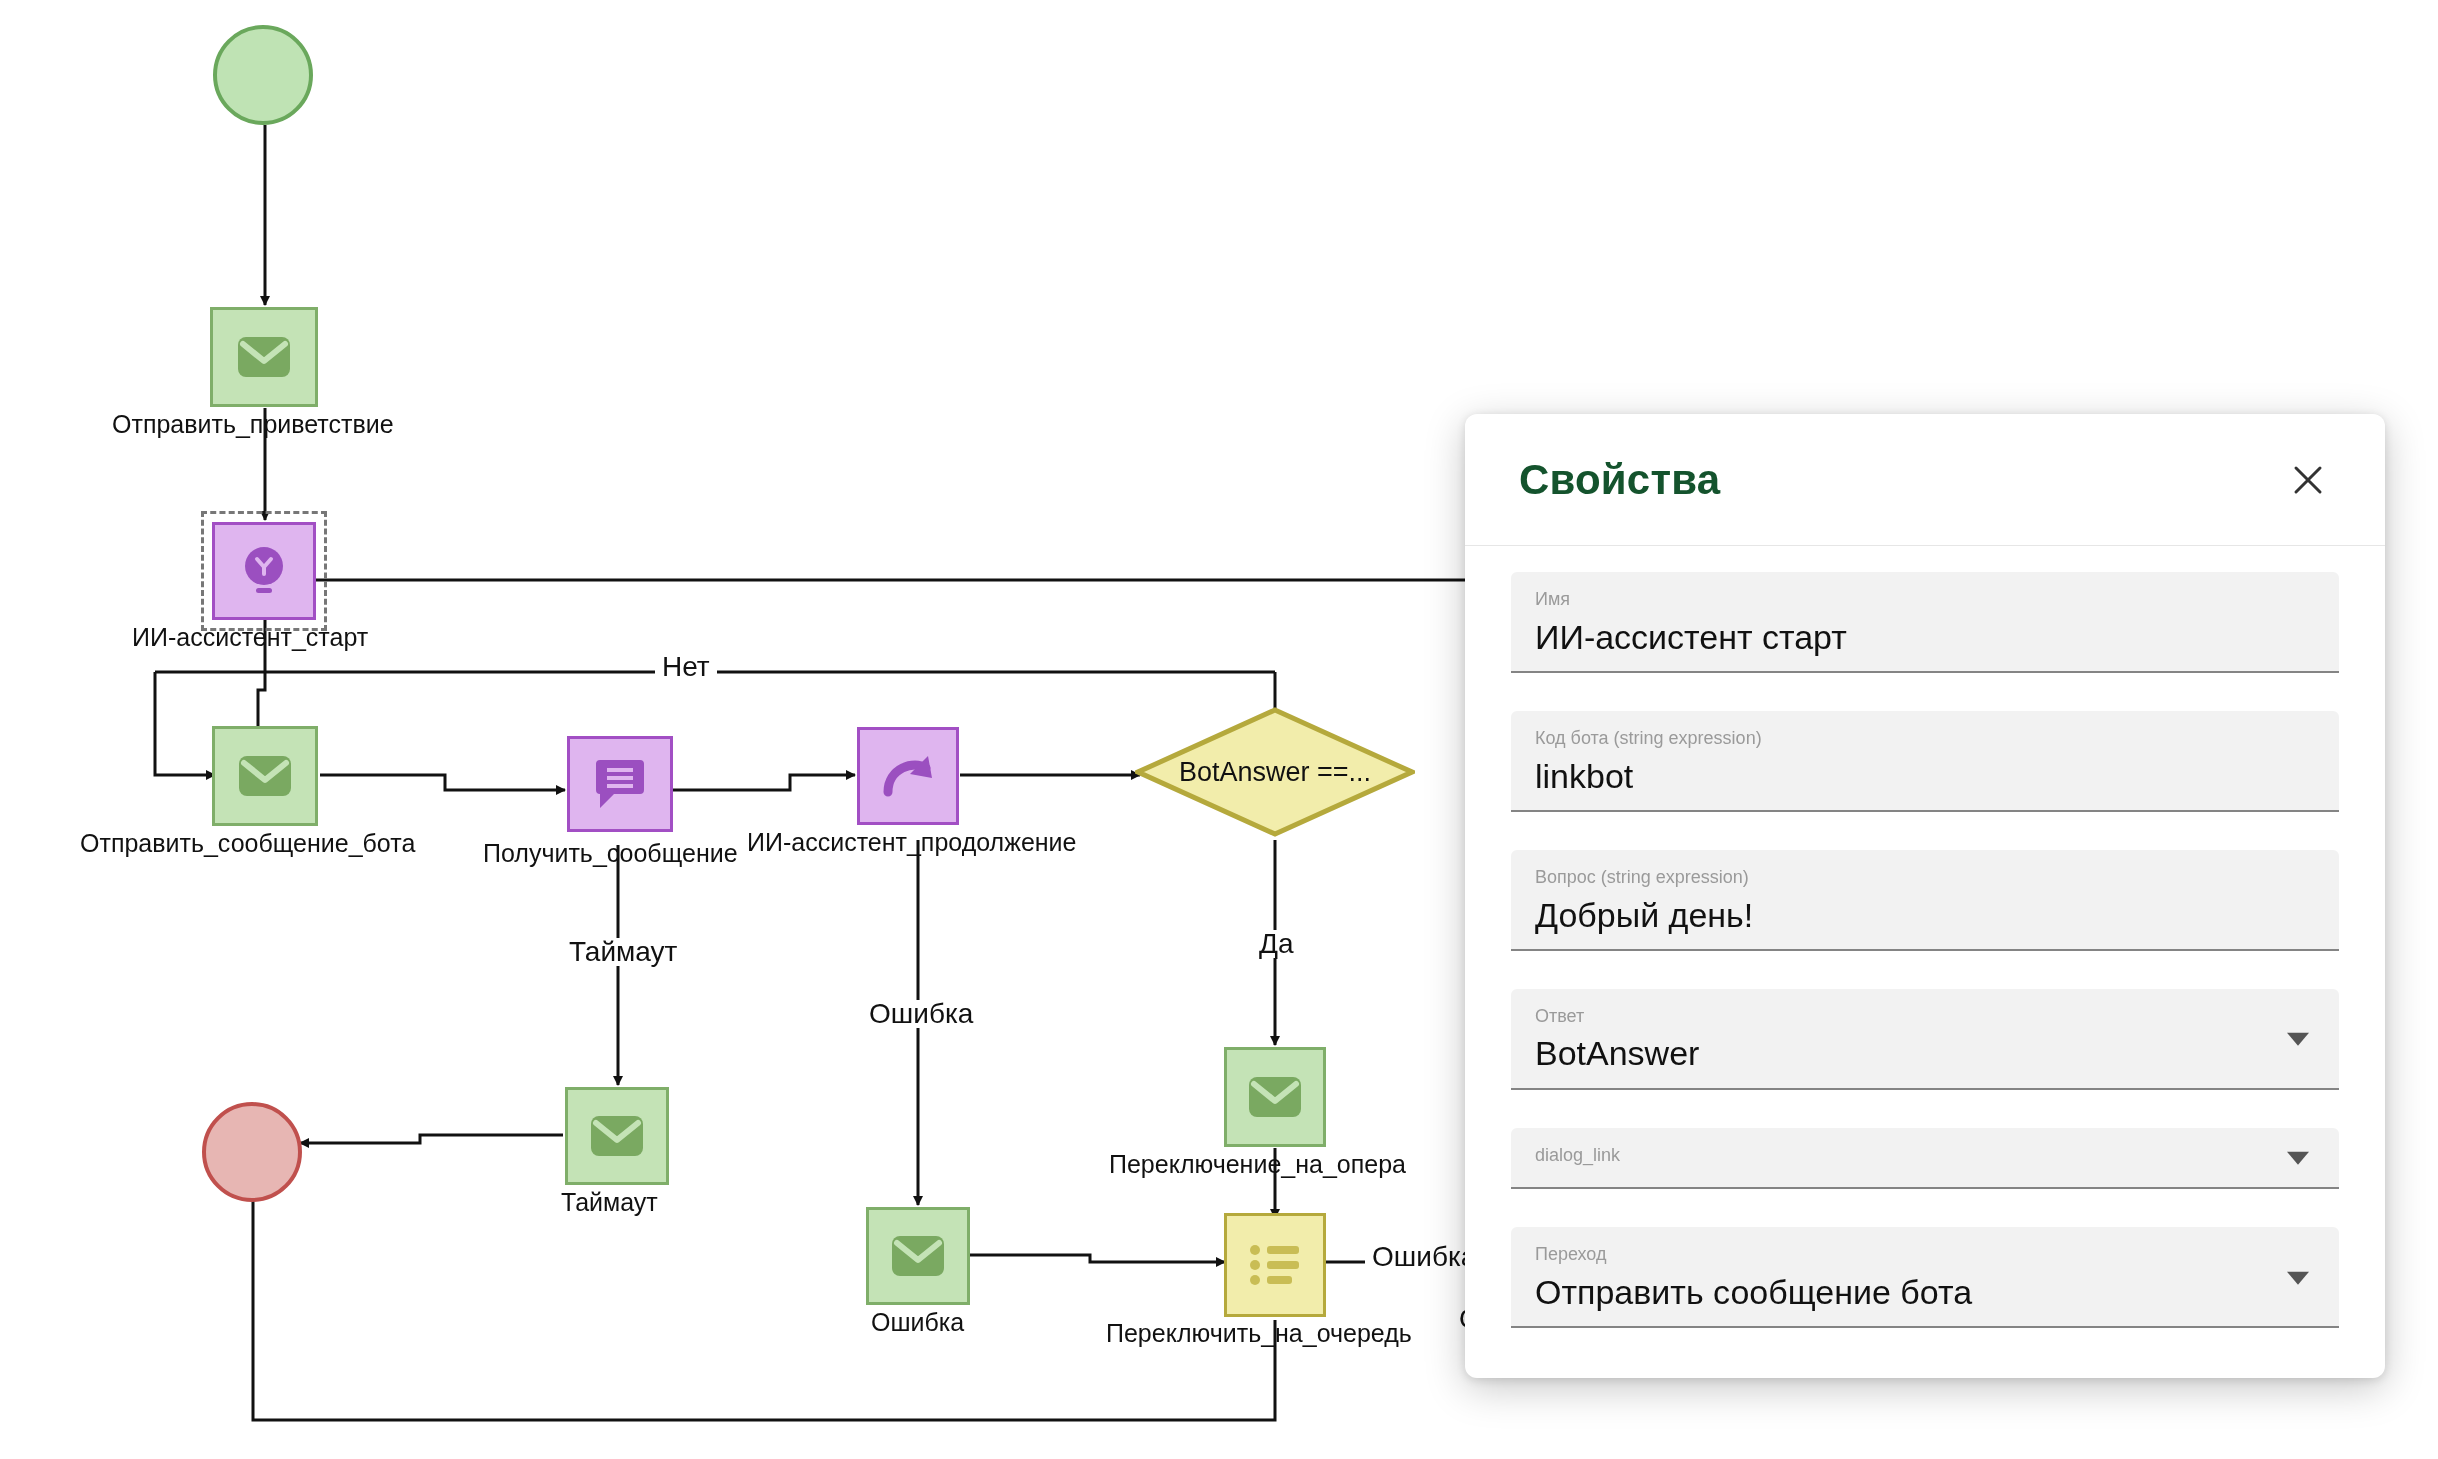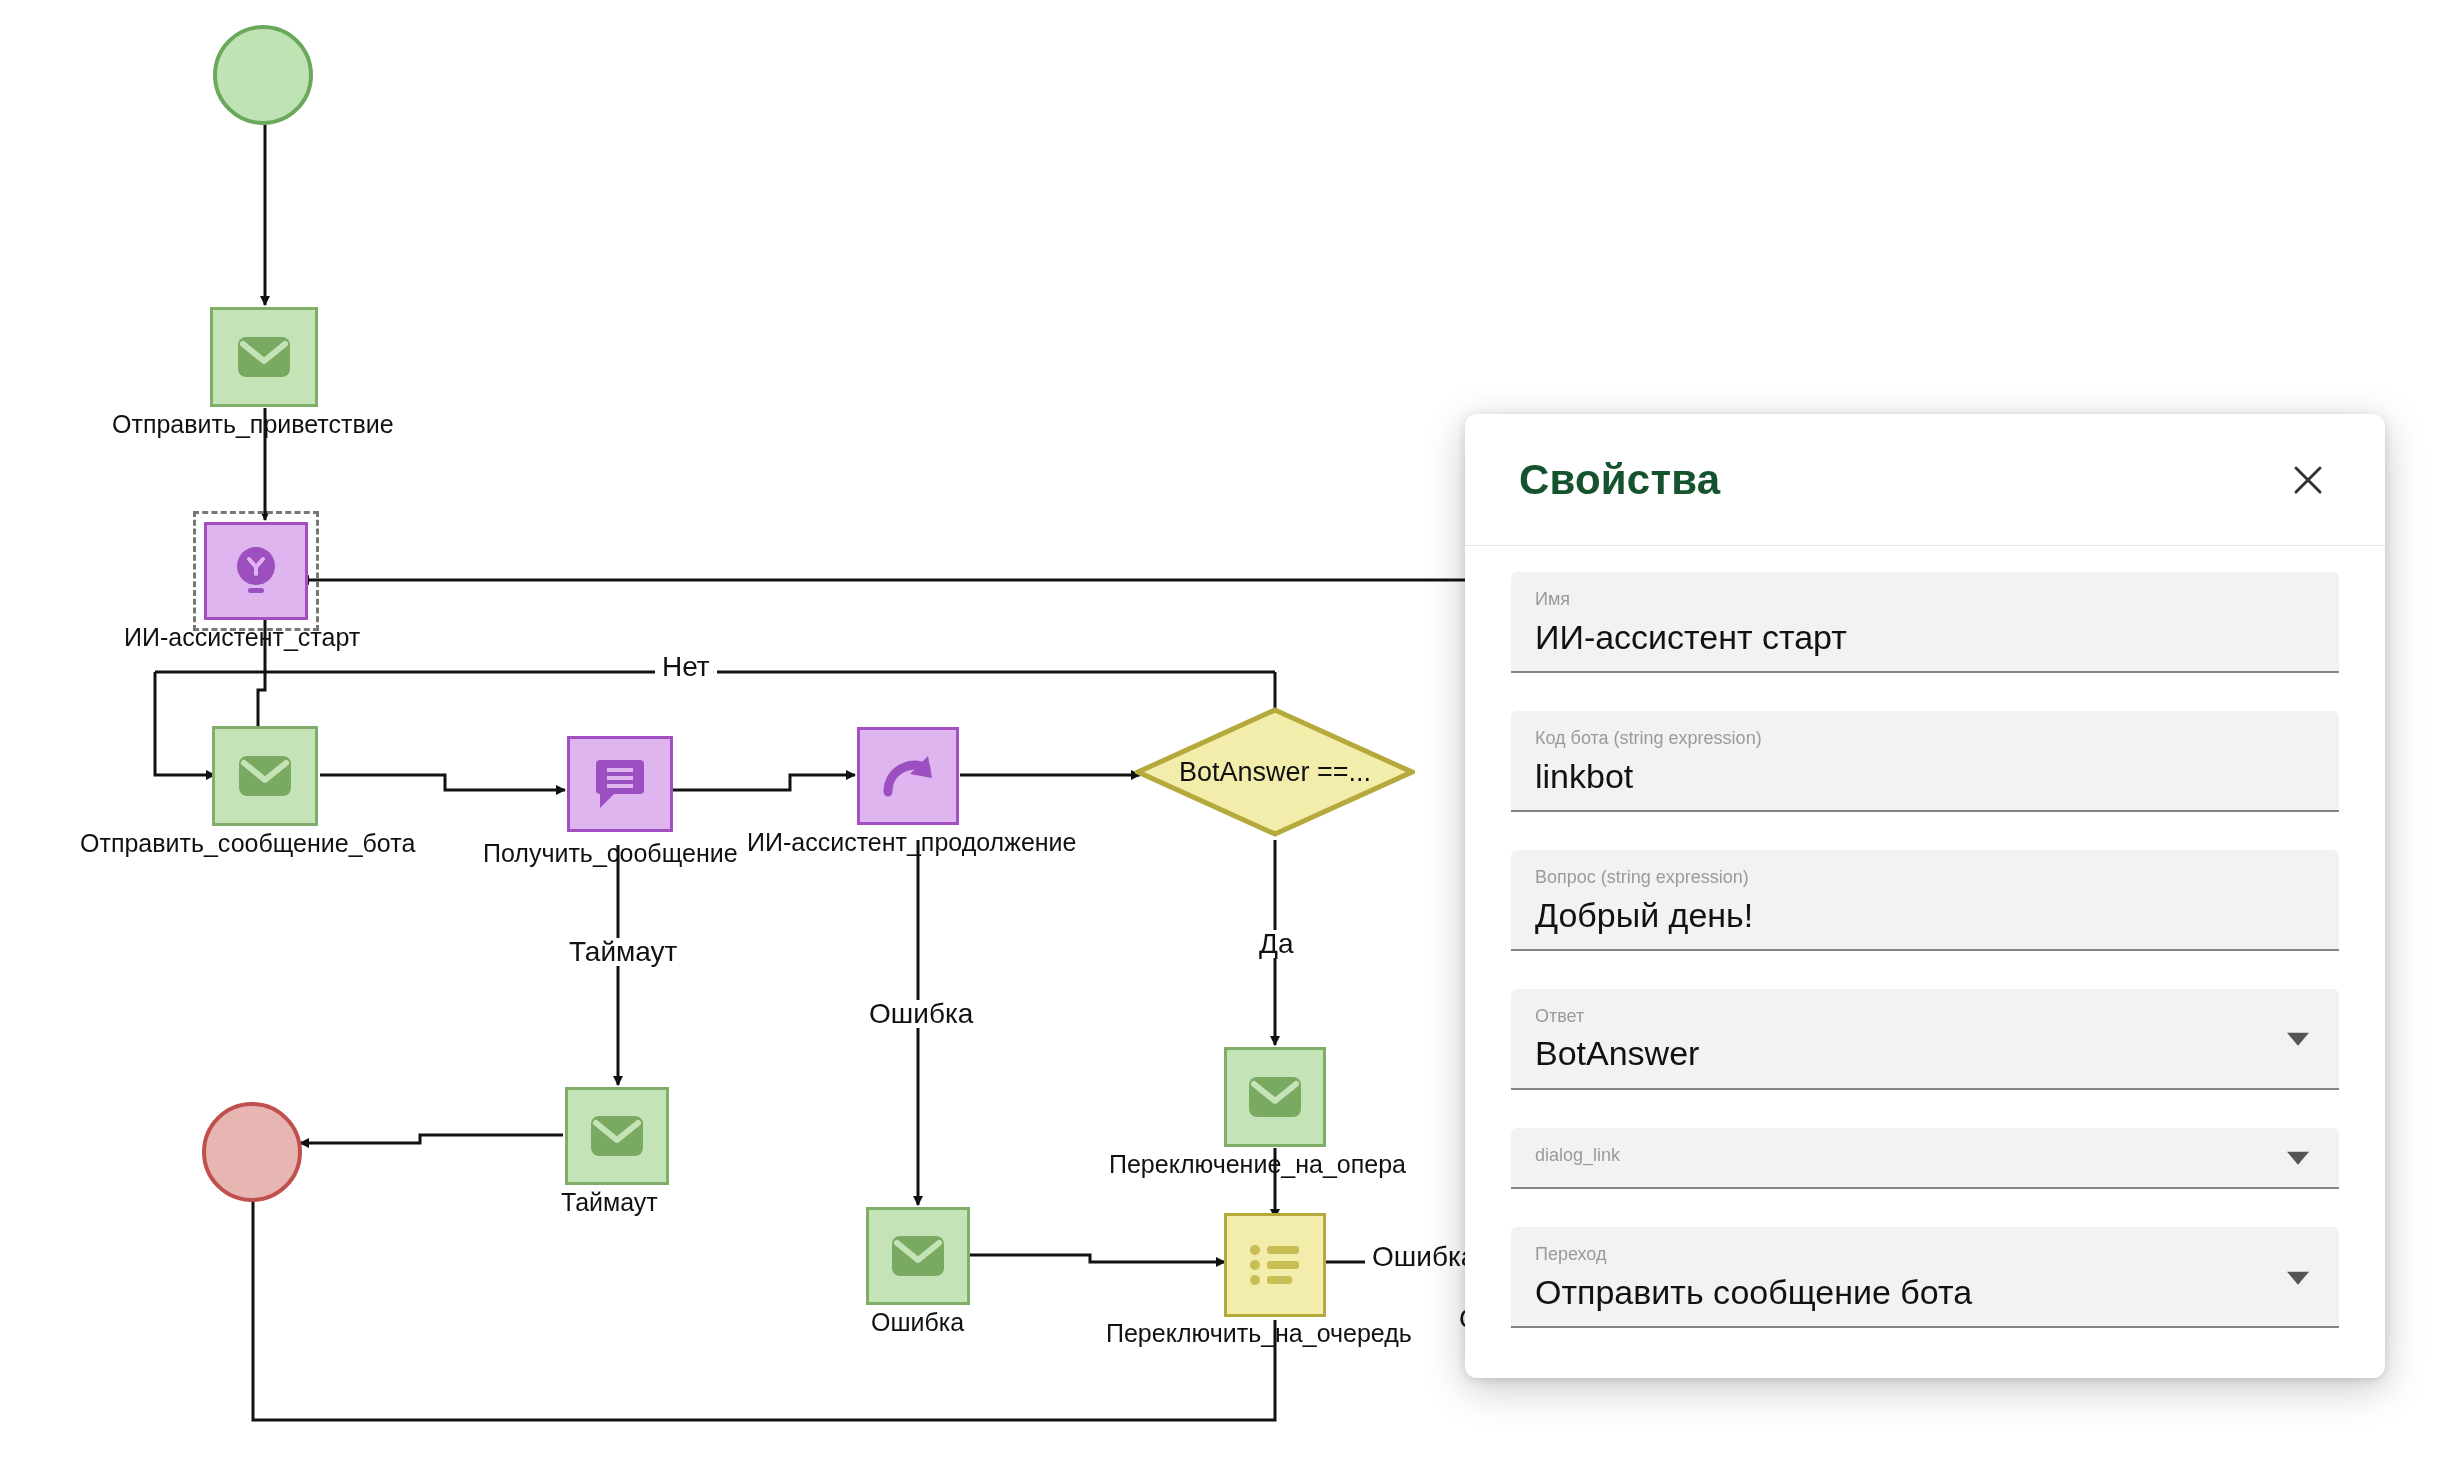--- a/index.html
+++ b/index.html
@@ -142,21 +142,21 @@
   <div class="node" style="left:210px;top:307px;width:108px;height:100px;">
     <div class="shape box-green">
       <svg width="56" height="44" viewBox="0 0 56 44">
         <rect x="2" y="2" width="52" height="40" rx="8" fill="#7aa961"></rect>
         <path d="M7,9 L28,26 L49,9" stroke="#c4e3b6" stroke-width="6" fill="none" stroke-linecap="round" stroke-linejoin="round"></path>
       </svg>
     </div>
     <div class="nlabel" style="left:-98px;top:105px;">Отправить_приветствие</div>
   </div>
 
-  <div class="node" style="left:204px;top:522px;width:104px;height:98px;padding-left:20px;">
+  <div class="node" style="left:212px;top:522px;width:104px;height:98px;padding-left:20px;">
     <div class="sel-ring"></div>
     <div class="shape box-purple">
       <svg width="50" height="56" viewBox="0 0 50 56">
         <circle cx="25" cy="23" r="19" fill="#9b4fc0"></circle>
         <path d="M18,16 L25,24 L32,16" stroke="#dfb5ef" stroke-width="4" fill="none" stroke-linecap="round"></path>
         <path d="M25,24 L25,31" stroke="#dfb5ef" stroke-width="4" stroke-linecap="round"></path>
         <rect x="17" y="36" width="16" height="5" rx="2.5" fill="#9b4fc0"></rect>
         <rect x="17" y="45" width="16" height="5" rx="2.5" fill="#9b4fc0"></rect>
       </svg>
     </div>

